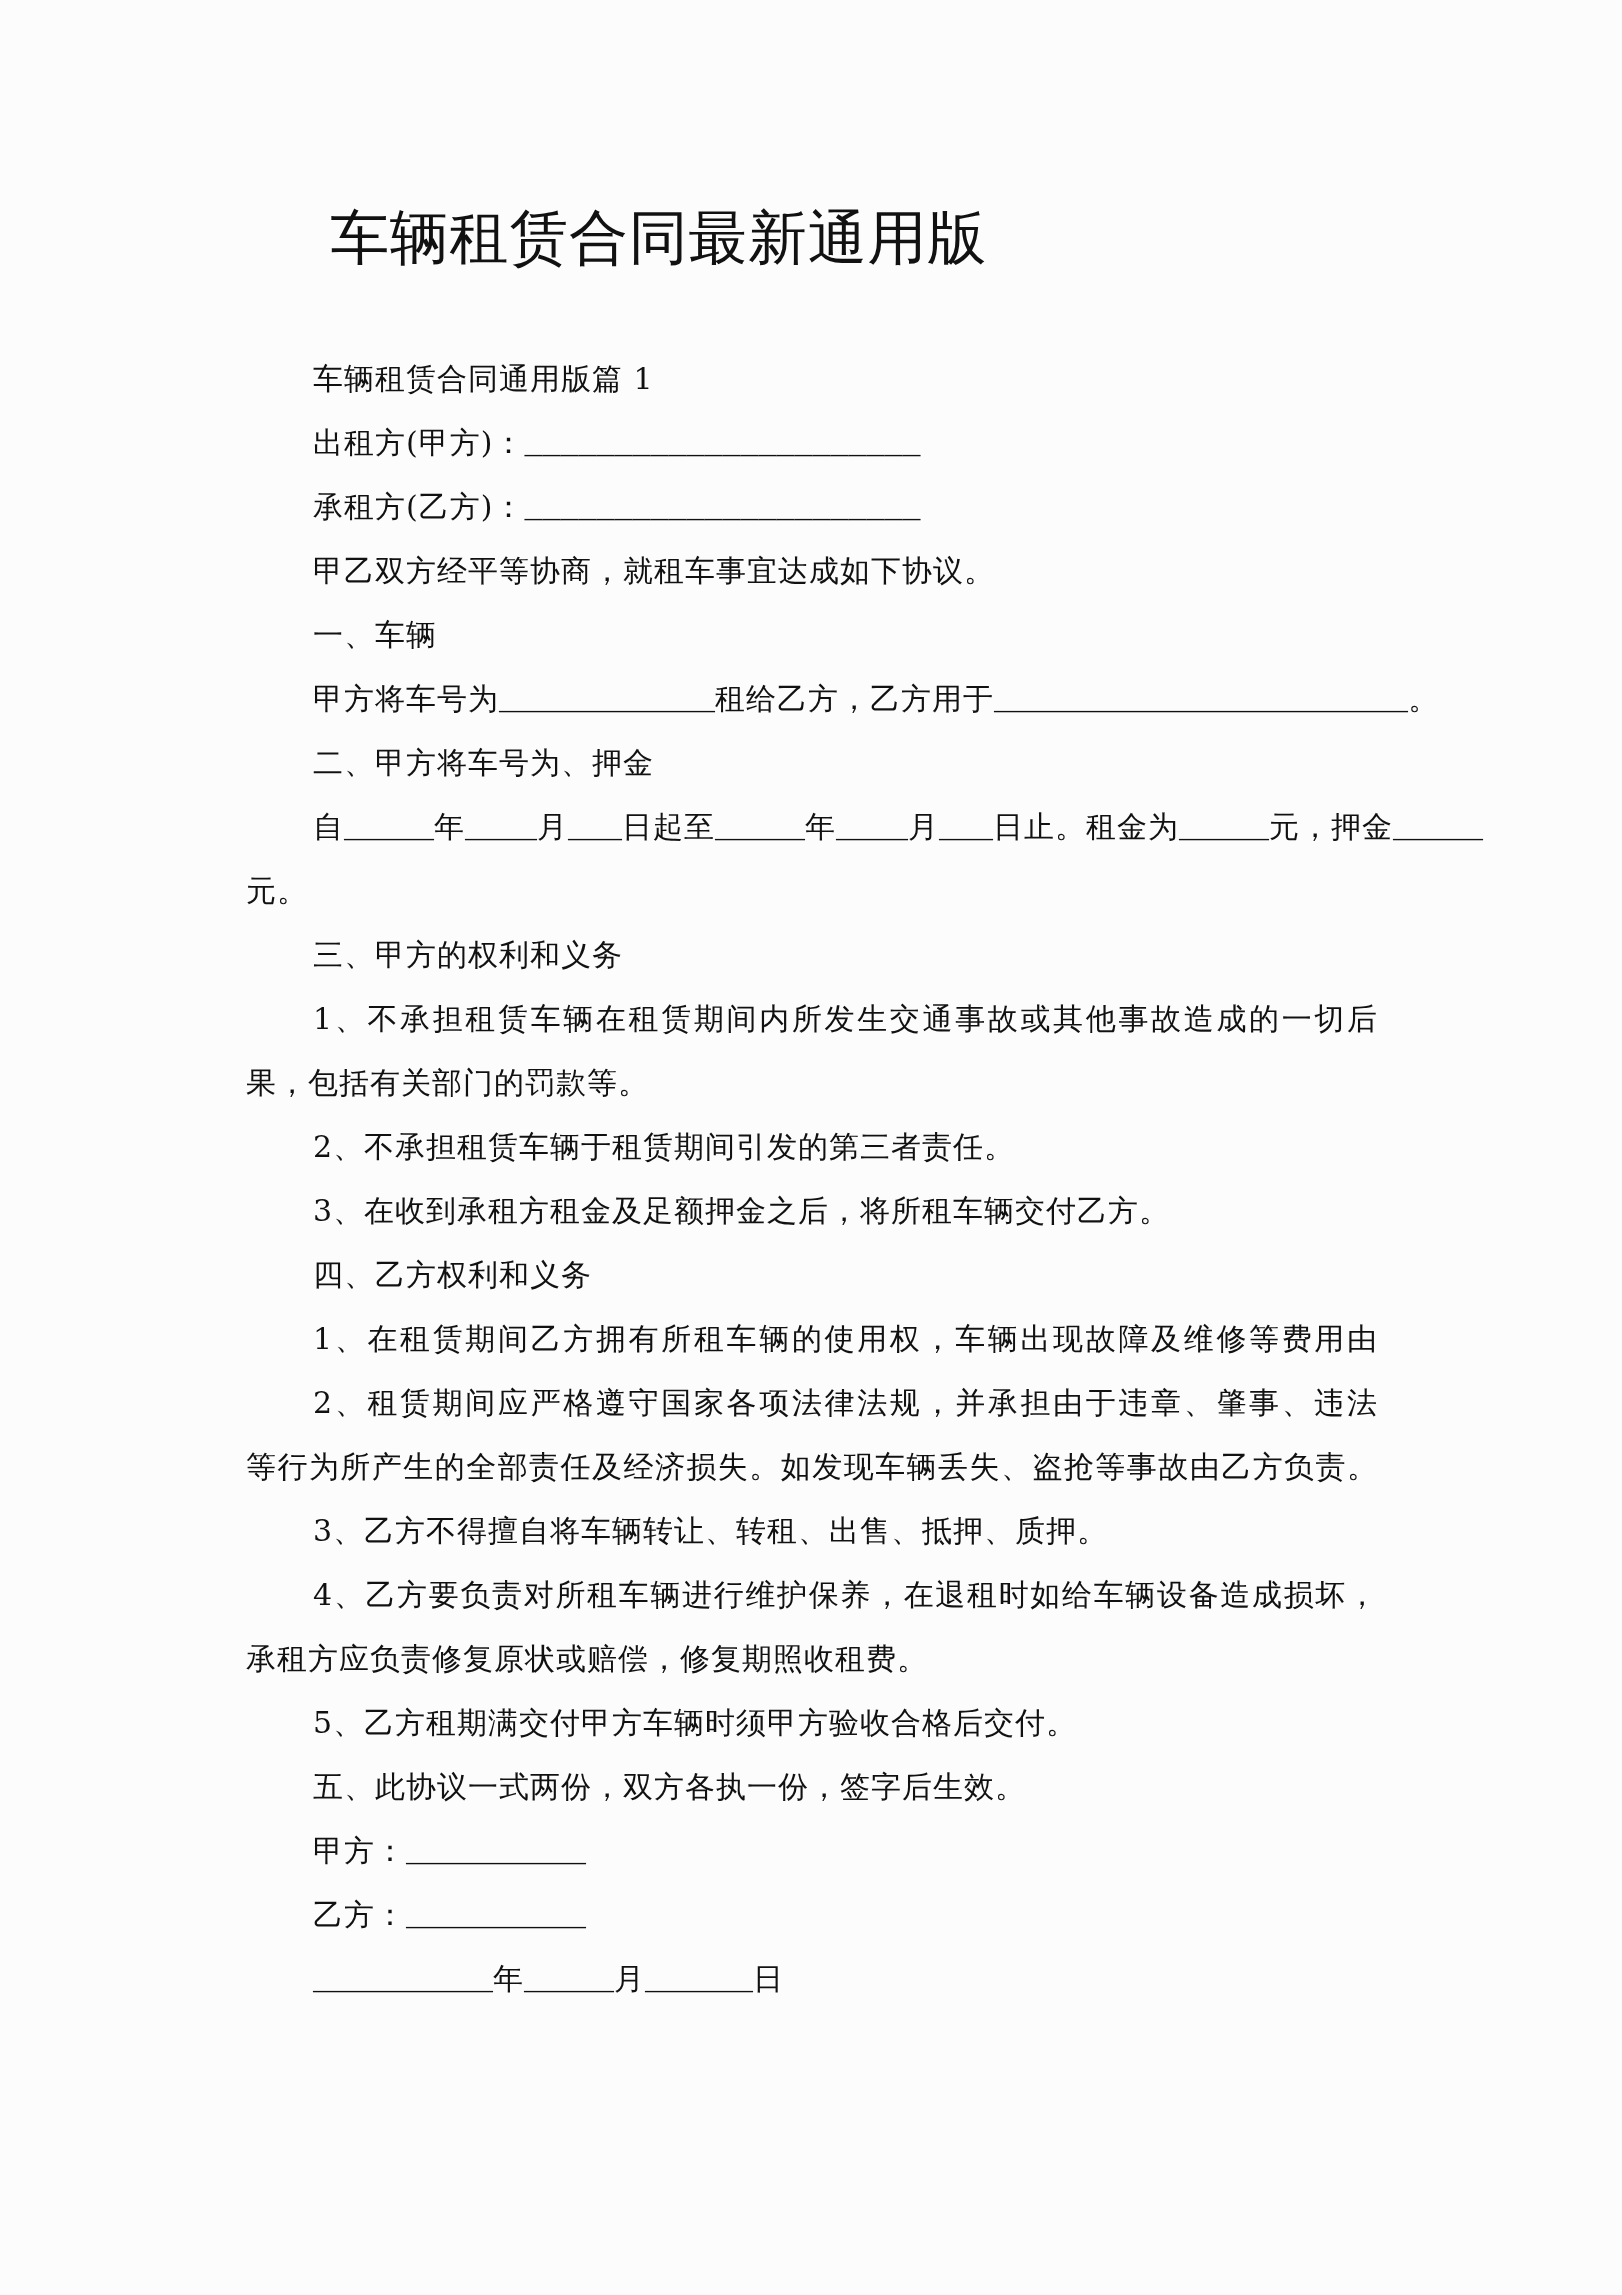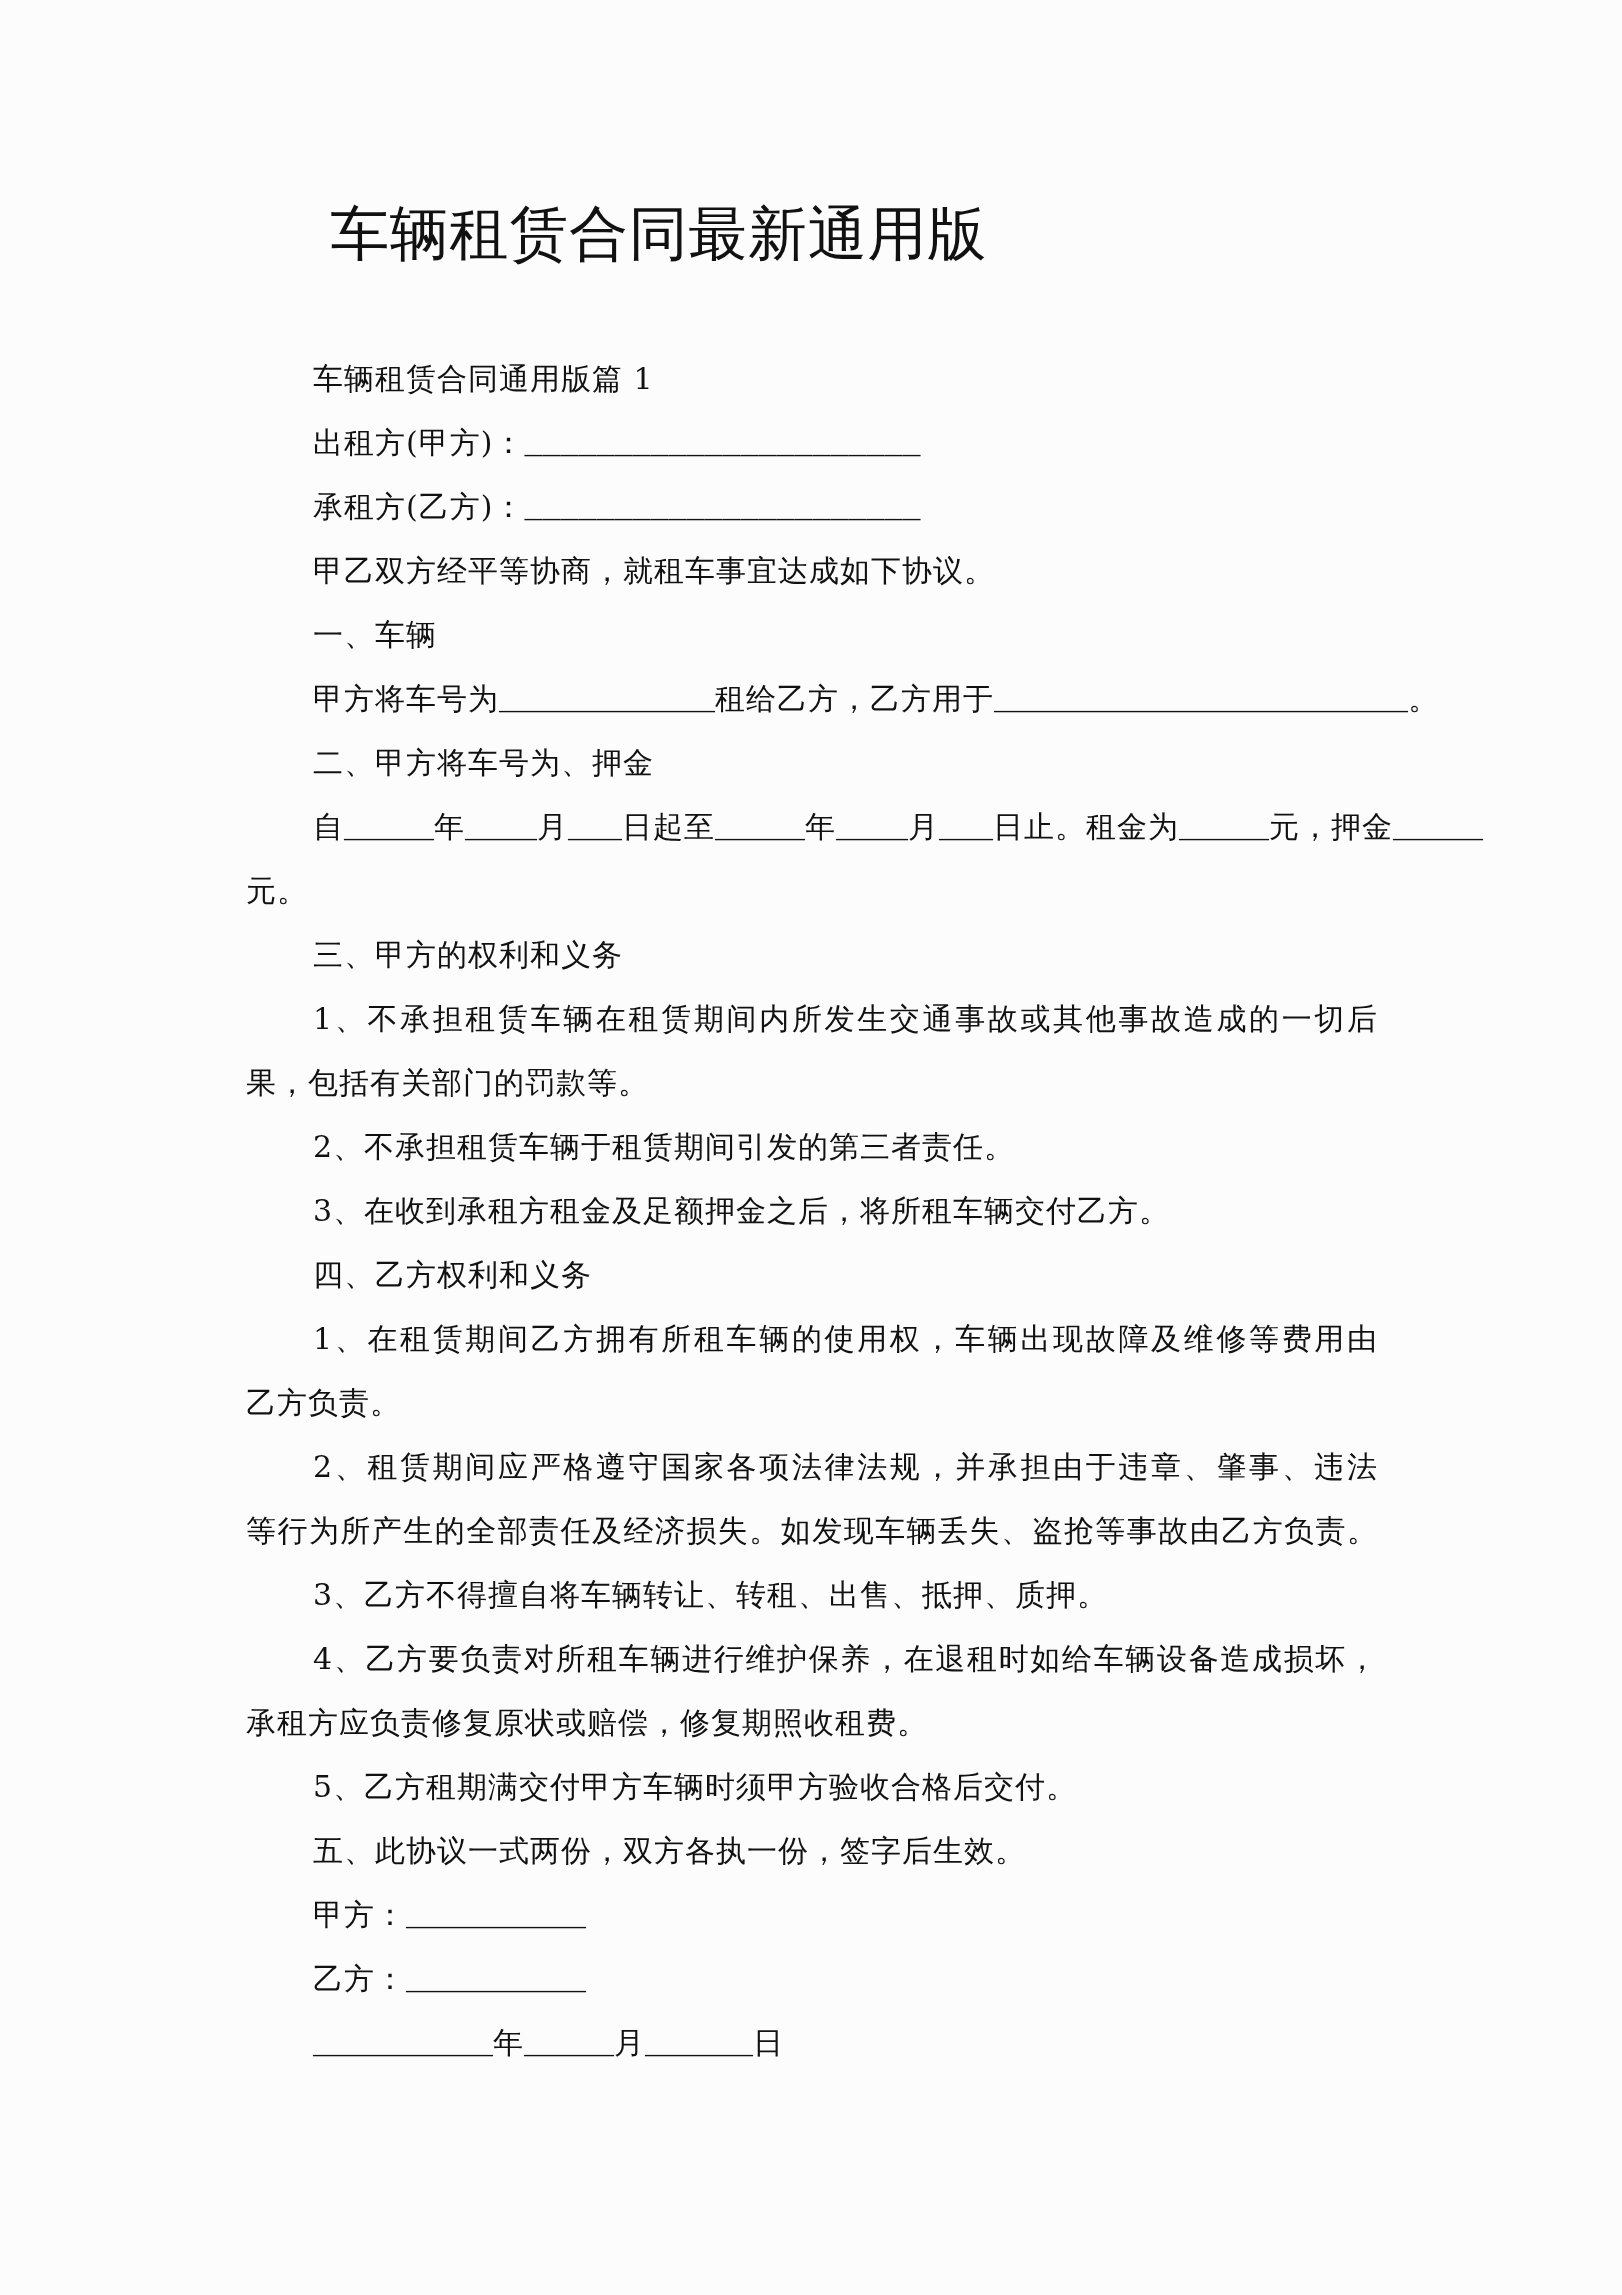--- a/index.html
+++ b/index.html
@@ -10,21 +10,21 @@
       overflow: hidden;
       color: #111;
       font-family: "DejaVu Serif", "Liberation Serif", serif;
     }
     .page { position: absolute; left: 0; top: 0; width: 1623px; height: 2295px; }
     .title {
       position: absolute; left: 0; width: 1317px; top: 196px;
       text-align: center;
       font-size: 59px; line-height: 85px;
       letter-spacing: 0.7px;
-      font-family: Liberation Mono, monospace;
+      font-family: Liberation Sans, sans-serif;
     }
     .body {
       position: absolute; left: 246px; top: 347px; width: 1132px;
       font-size: 30px; line-height: 64px;
       letter-spacing: 1px;
     }
     .line { height: 64px; white-space: nowrap; overflow: visible; }
     .indent { padding-left: 67px; }
     .justify { text-align: justify; text-align-last: justify; white-space: normal; }
     .blank {
@@ -47,21 +47,20 @@
       <div class="line indent"><span>二、甲方将车号为、押金</span></div>
       <div class="line indent"><span>自</span><span class="blank">_____</span><span>年</span><span class="blank">____</span><span>月</span><span class="blank">___</span><span>日起至</span><span class="blank">_____</span><span>年</span><span class="blank">____</span><span>月</span><span class="blank">___</span><span>日止。租金为</span><span class="blank">_____</span><span>元，押金</span><span class="blank">_____</span></div>
       <div class="line"><span>元。</span></div>
       <div class="line indent"><span>三、甲方的权利和义务</span></div>
       <div class="line indent justify"><span>1、不承担租赁车辆在租赁期间内所发生交通事故或其他事故造成的一切后</span></div>
       <div class="line"><span>果，包括有关部门的罚款等。</span></div>
       <div class="line indent"><span>2、不承担租赁车辆于租赁期间引发的第三者责任。</span></div>
       <div class="line indent"><span>3、在收到承租方租金及足额押金之后，将所租车辆交付乙方。</span></div>
       <div class="line indent"><span>四、乙方权利和义务</span></div>
       <div class="line indent justify"><span>1、在租赁期间乙方拥有所租车辆的使用权，车辆出现故障及维修等费用由</span></div>
-      <div class="line"><span>乙方负责。</span></div>
       <div class="line indent justify"><span>2、租赁期间应严格遵守国家各项法律法规，并承担由于违章、肇事、违法</span></div>
       <div class="line justify"><span>等行为所产生的全部责任及经济损失。如发现车辆丢失、盗抢等事故由乙方负责。</span></div>
       <div class="line indent"><span>3、乙方不得擅自将车辆转让、转租、出售、抵押、质押。</span></div>
       <div class="line indent justify"><span>4、乙方要负责对所租车辆进行维护保养，在退租时如给车辆设备造成损坏，</span></div>
       <div class="line"><span>承租方应负责修复原状或赔偿，修复期照收租费。</span></div>
       <div class="line indent"><span>5、乙方租期满交付甲方车辆时须甲方验收合格后交付。</span></div>
       <div class="line indent"><span>五、此协议一式两份，双方各执一份，签字后生效。</span></div>
       <div class="line indent"><span>甲方：</span><span class="blank">__________</span></div>
       <div class="line indent"><span>乙方：</span><span class="blank">__________</span></div>
       <div class="line indent"><span class="blank">__________</span><span>年</span><span class="blank">_____</span><span>月</span><span class="blank">______</span><span>日</span></div>

